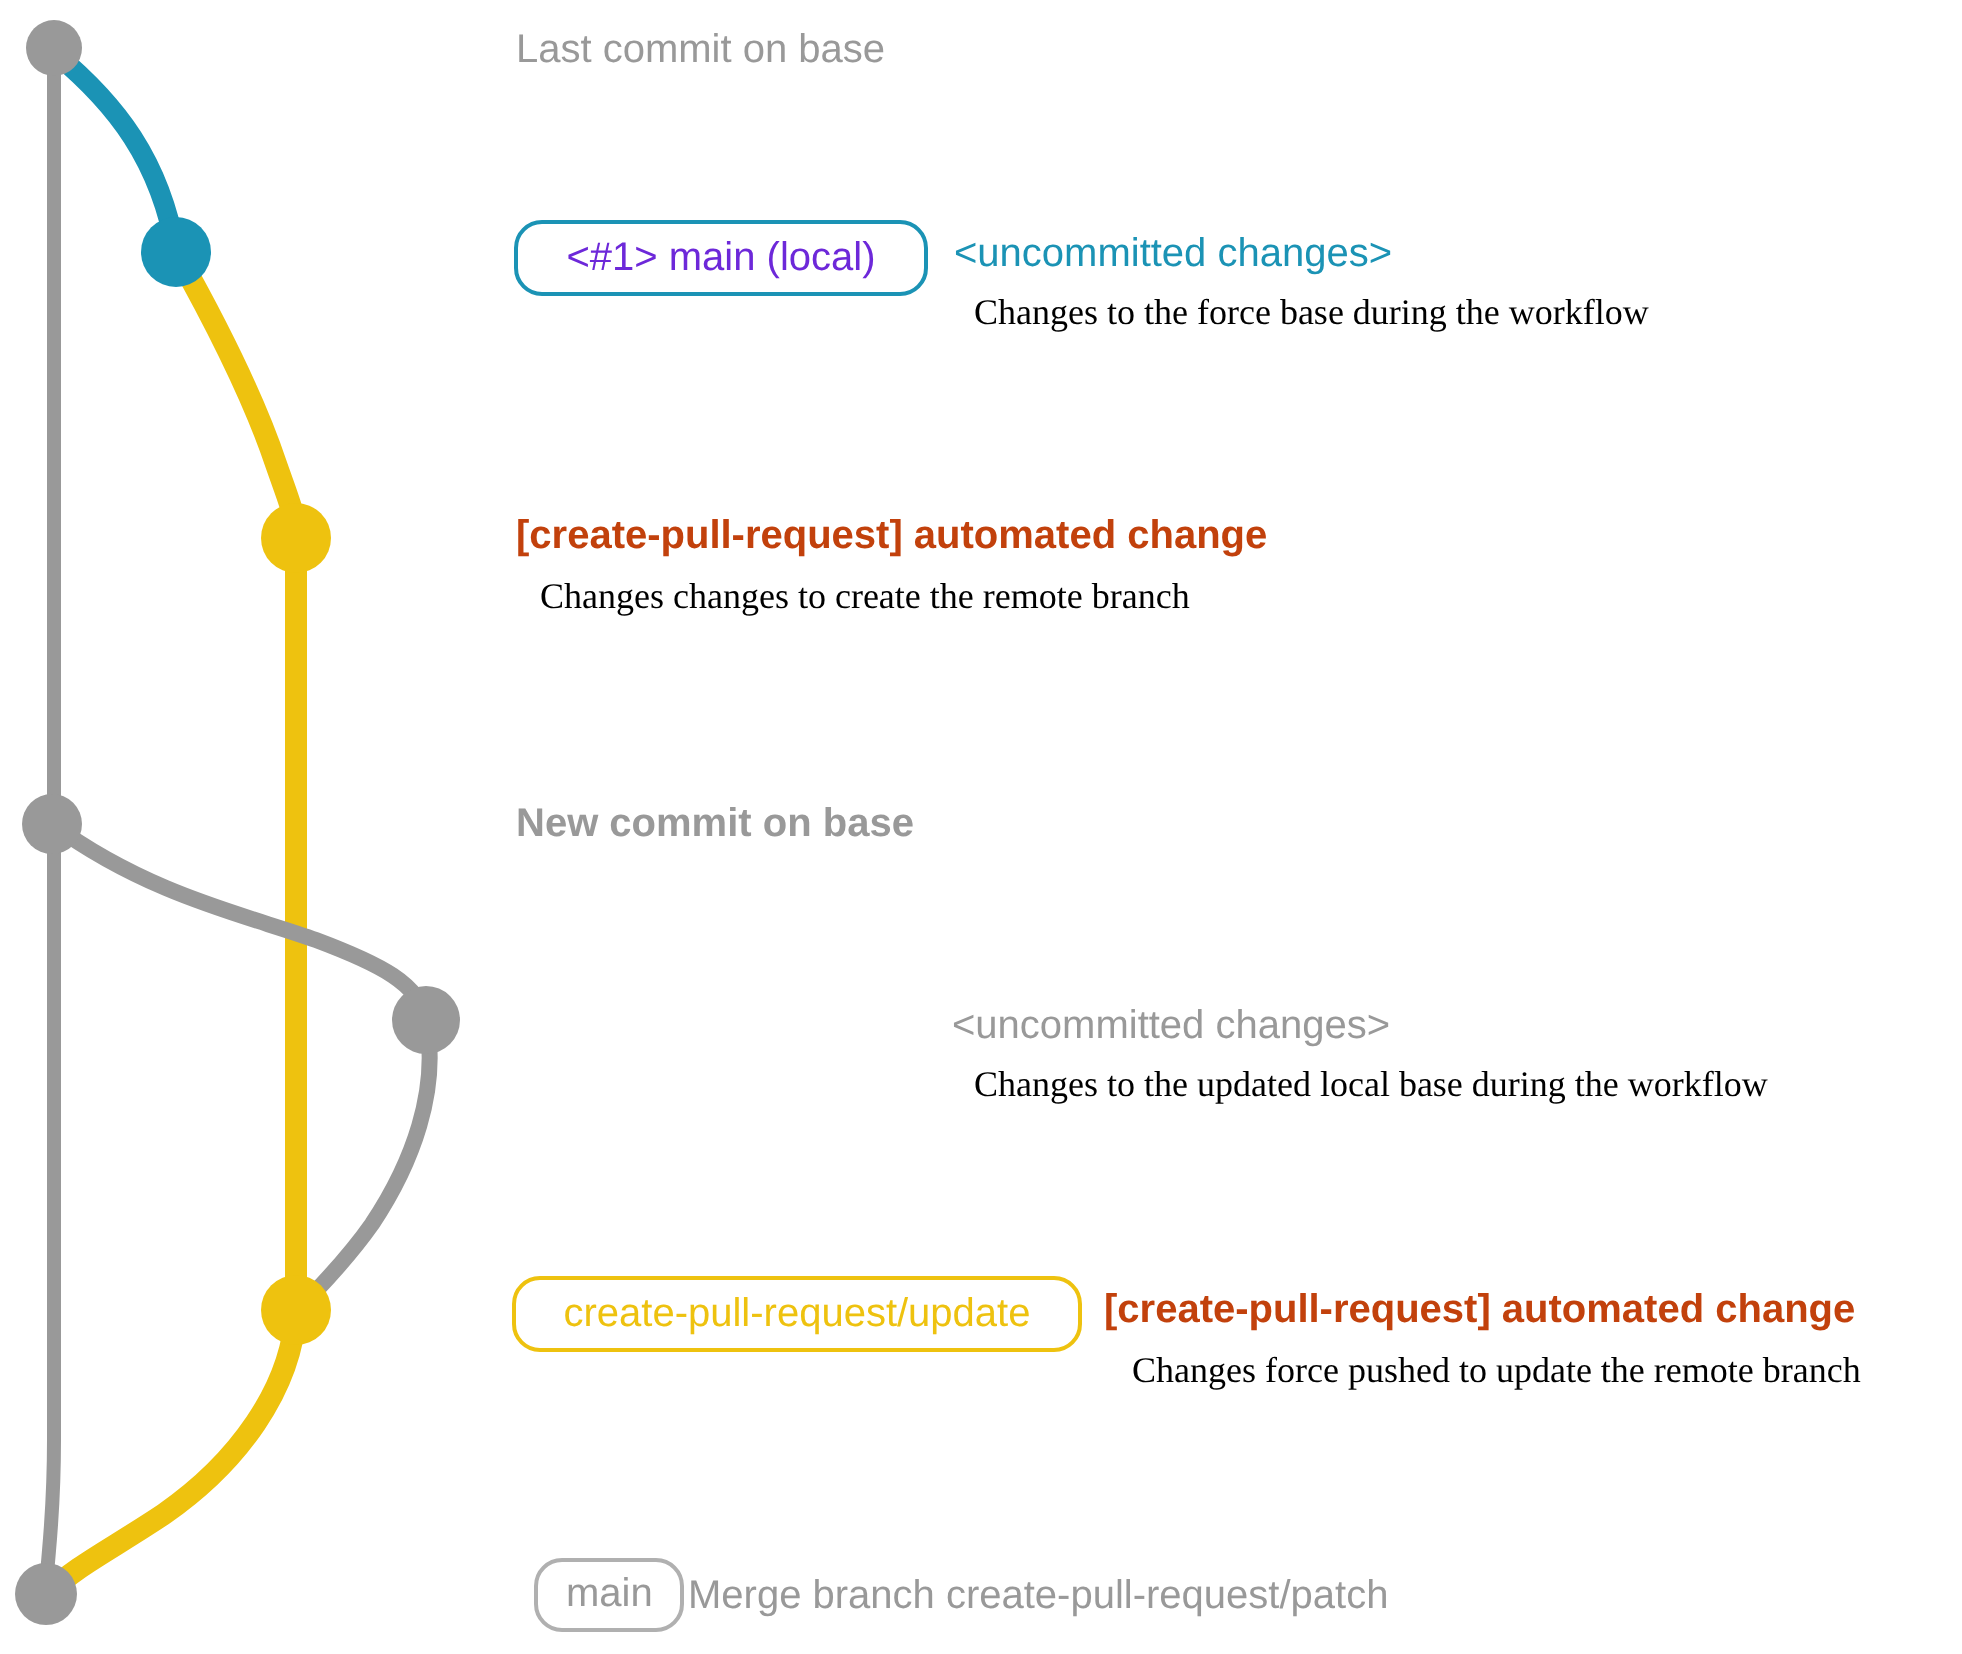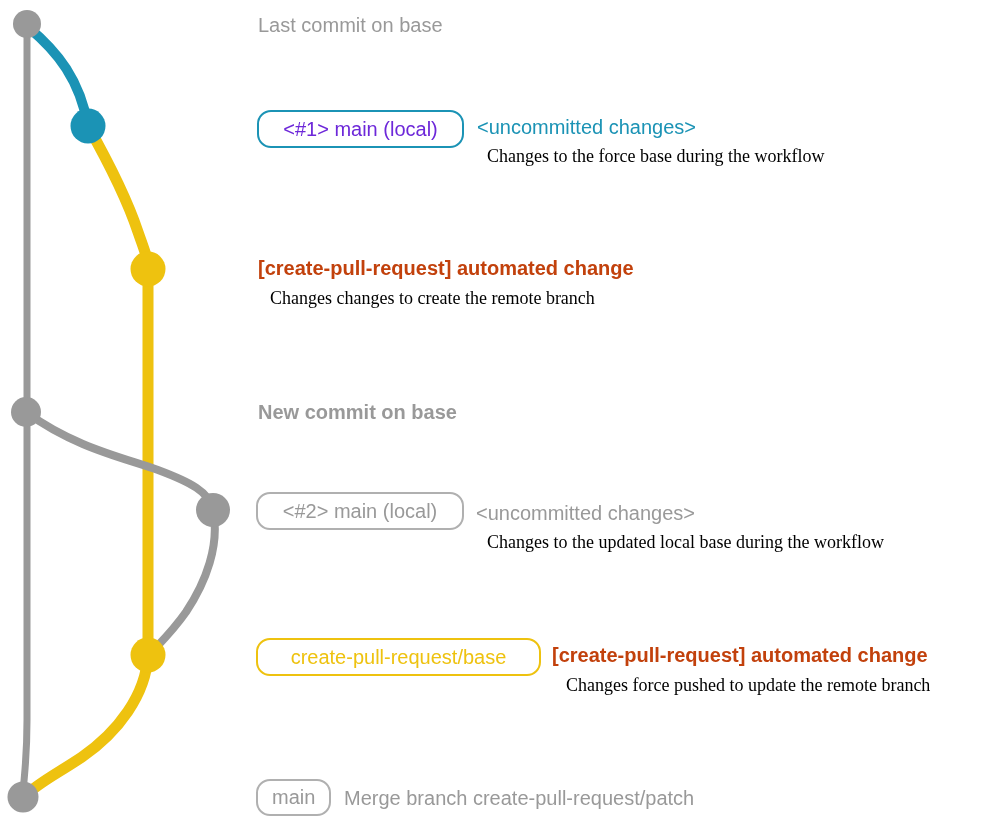--- a/index.html
+++ b/index.html
@@ -76,24 +76,23 @@
 
   <div class="abs badge badge-blue" style="left:257px; top:110px; min-width:207px;">&lt;#1&gt; main (local)</div>
   <div class="abs sans-label blue-text" style="left:477px; top:115px;">&lt;uncommitted changes&gt;</div>
   <div class="abs serif-note" style="left:487px; top:146px;">Changes to the force base during the workflow</div>
 
   <div class="abs sans-label yellow-text" style="left:258px; top:256px;">[create-pull-request] automated change</div>
   <div class="abs serif-note" style="left:270px; top:288px;">Changes changes to create the remote branch</div>
 
   <div class="abs sans-label gray-text" style="left:258px; top:400px;font-weight:bold;">New commit on base</div>
 
-  <div class="abs badge badge-gray" style="left:256px; top:492px; min-width:208px;">&lt;#2&gt; main (local)</div>
   <div class="abs sans-label gray-text" style="left:476px; top:501px;">&lt;uncommitted changes&gt;</div>
   <div class="abs serif-note" style="left:487px; top:532px;">Changes to the updated local base during the workflow</div>
 
-  <div class="abs badge badge-yellow" style="left:256px; top:638px; min-width:285px;">create-pull-request/base</div>
+  <div class="abs badge badge-yellow" style="left:256px; top:638px; min-width:285px;">create-pull-request/update</div>
   <div class="abs sans-label yellow-text" style="left:552px; top:643px;">[create-pull-request] automated change</div>
   <div class="abs serif-note" style="left:566px; top:675px;">Changes force pushed to update the remote branch</div>
 
-  <div class="abs badge badge-gray" style="left:256px; top:779px; min-width:73px; height:37px;">main</div>
+  <div class="abs badge badge-gray" style="left:267px; top:779px; min-width:73px; height:37px;">main</div>
   <div class="abs sans-label gray-text" style="left:344px; top:786px;">Merge branch create-pull-request/patch</div>
 
 </div>
 
 </body></html>

